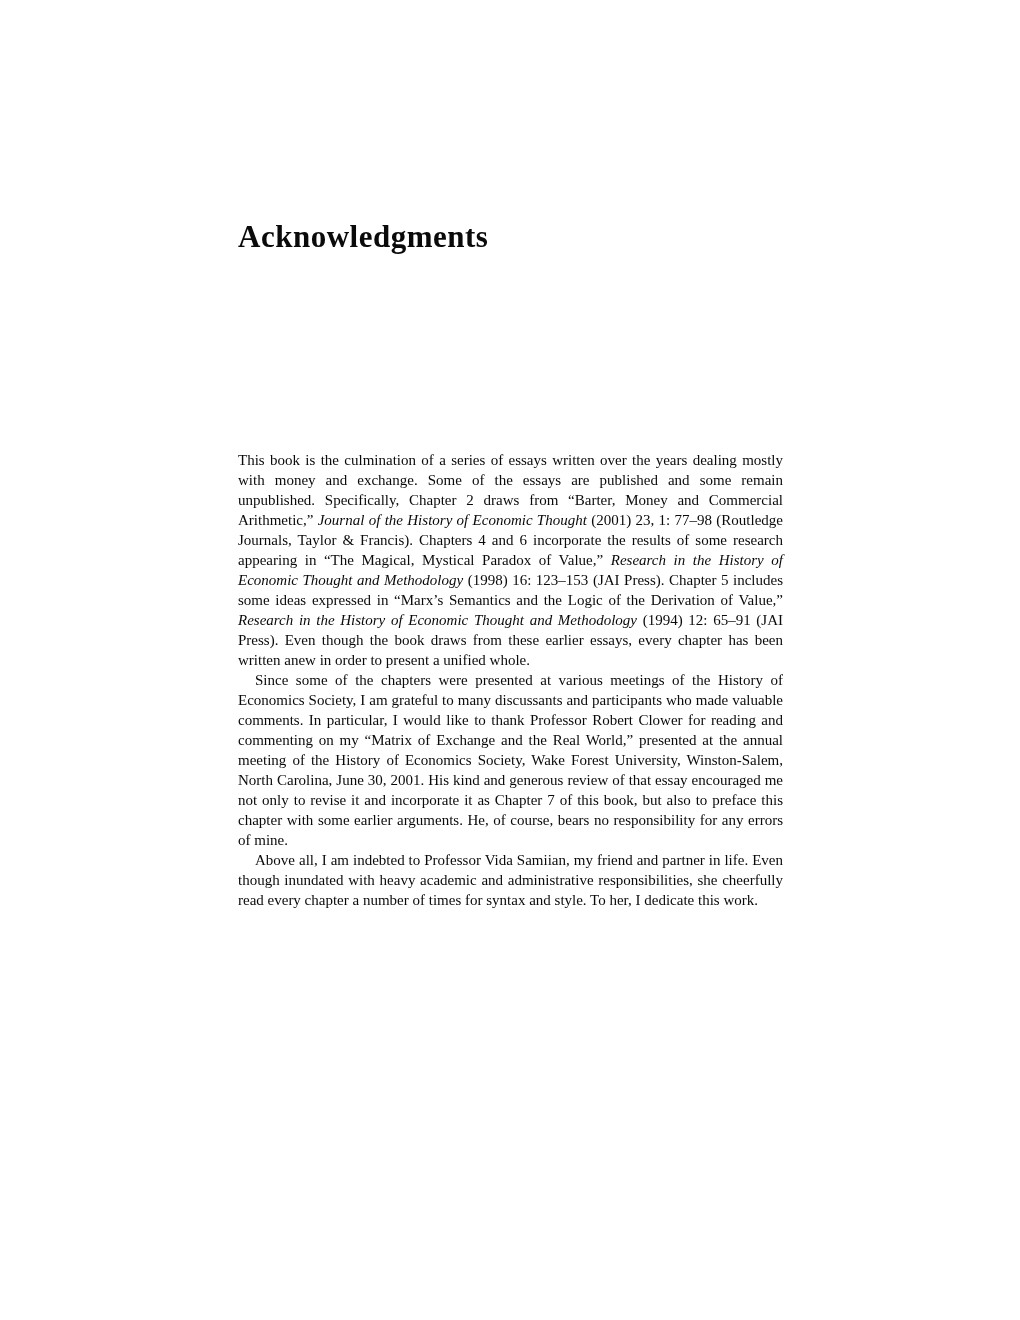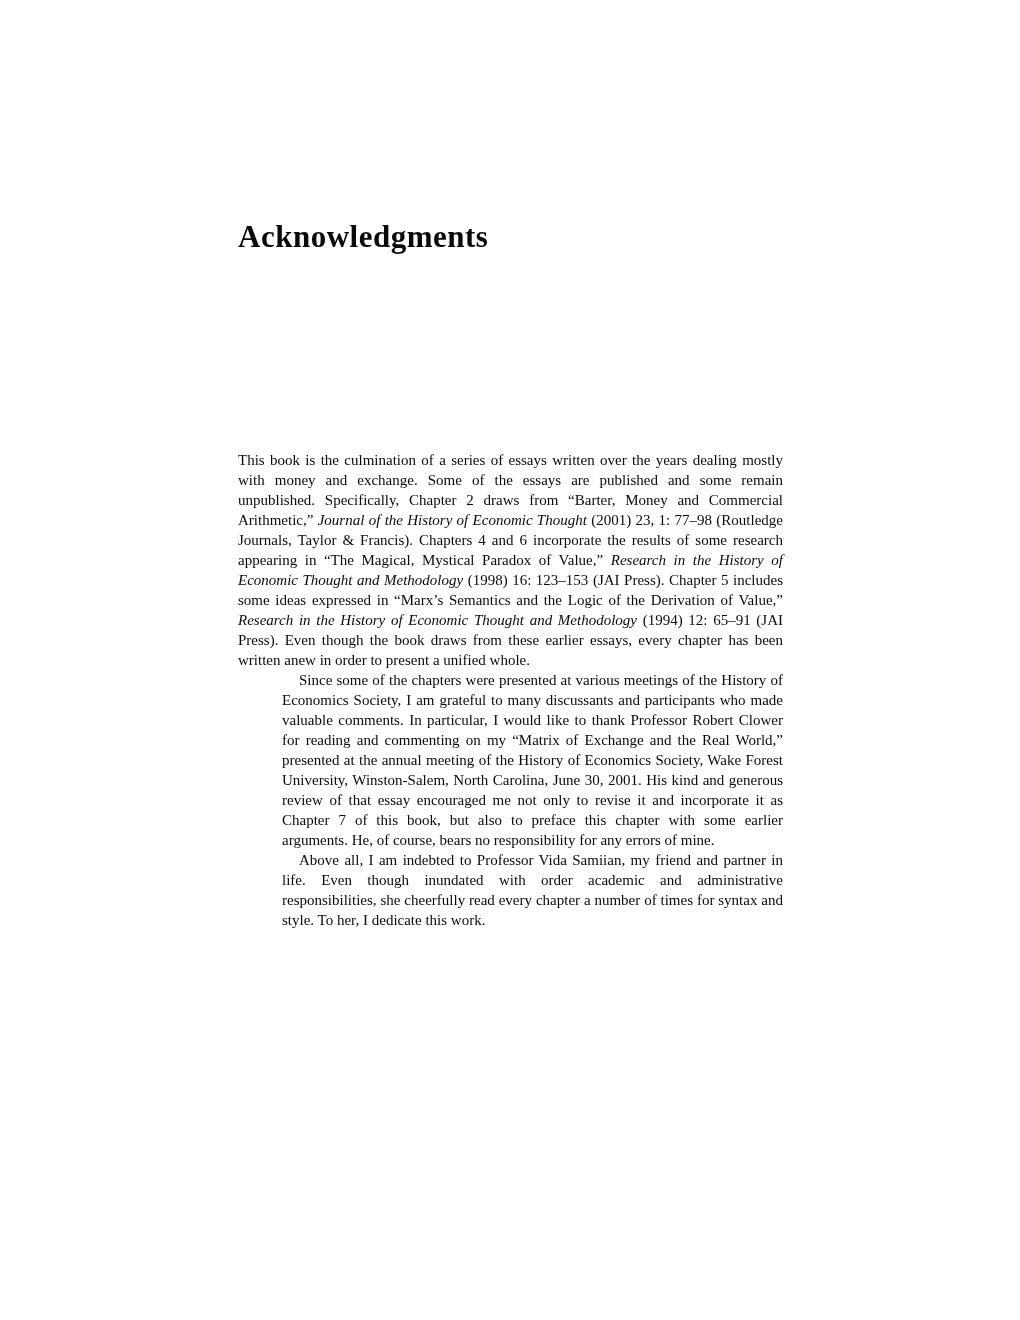--- a/index.html
+++ b/index.html
@@ -37,29 +37,28 @@
     line-height: 20px;
     text-align: justify;
     color: #0a0a0a;
   }
   .body-text p {
     margin: 0;
     padding: 0;
   }
   .body-text p.indented {
     text-indent: 17px;
-    margin-left: 44px;
   }
   .body-text .italic {
     font-style: italic;
   }
 </style>
 </head>
 <body>
 
 <div class="page">
   <h1 class="heading">Acknowledgments</h1>
   <div class="body-text" id="paragraphs">
       <p><span>This book is the culmination of a series of essays written over the years dealing mostly with money and exchange. Some of the essays are published and some remain unpublished. Specifically, Chapter 2 draws from “Barter, Money and Commercial Arithmetic,” </span><span class="italic">Journal of the History of Economic Thought</span><span> (2001) 23, 1: 77–98 (Routledge Journals, Taylor &amp; Francis). Chapters 4 and 6 incorporate the results of some research appearing in “The Magical, Mystical Paradox of Value,” </span><span class="italic">Research in the History of Economic Thought and Methodology</span><span> (1998) 16: 123–153 (JAI Press). Chapter 5 includes some ideas expressed in “Marx’s Semantics and the Logic of the Derivation of Value,” </span><span class="italic">Research in the History of Economic Thought and Methodology</span><span> (1994) 12: 65–91 (JAI Press). Even though the book draws from these earlier essays, every chapter has been written anew in order to present a unified whole.</span></p>
       <p class="indented"><span>Since some of the chapters were presented at various meetings of the History of Economics Society, I am grateful to many discussants and participants who made valuable comments. In particular, I would like to thank Professor Robert Clower for reading and commenting on my “Matrix of Exchange and the Real World,” presented at the annual meeting of the History of Economics Society, Wake Forest University, Winston-Salem, North Carolina, June 30, 2001. His kind and generous review of that essay encouraged me not only to revise it and incorporate it as Chapter 7 of this book, but also to preface this chapter with some earlier arguments. He, of course, bears no responsibility for any errors of mine.</span></p>
-      <p class="indented"><span>Above all, I am indebted to Professor Vida Samiian, my friend and partner in life. Even though inundated with order academic and administrative responsibilities, she cheerfully read every chapter a number of times for syntax and style. To her, I dedicate this work.</span></p>
+      <p class="indented"><span>Above all, I am indebted to Professor Vida Samiian, my friend and partner in life. Even though inundated with heavy academic and administrative responsibilities, she cheerfully read every chapter a number of times for syntax and style. To her, I dedicate this work.</span></p>
     </div>
 </div>
 
 </body></html>

